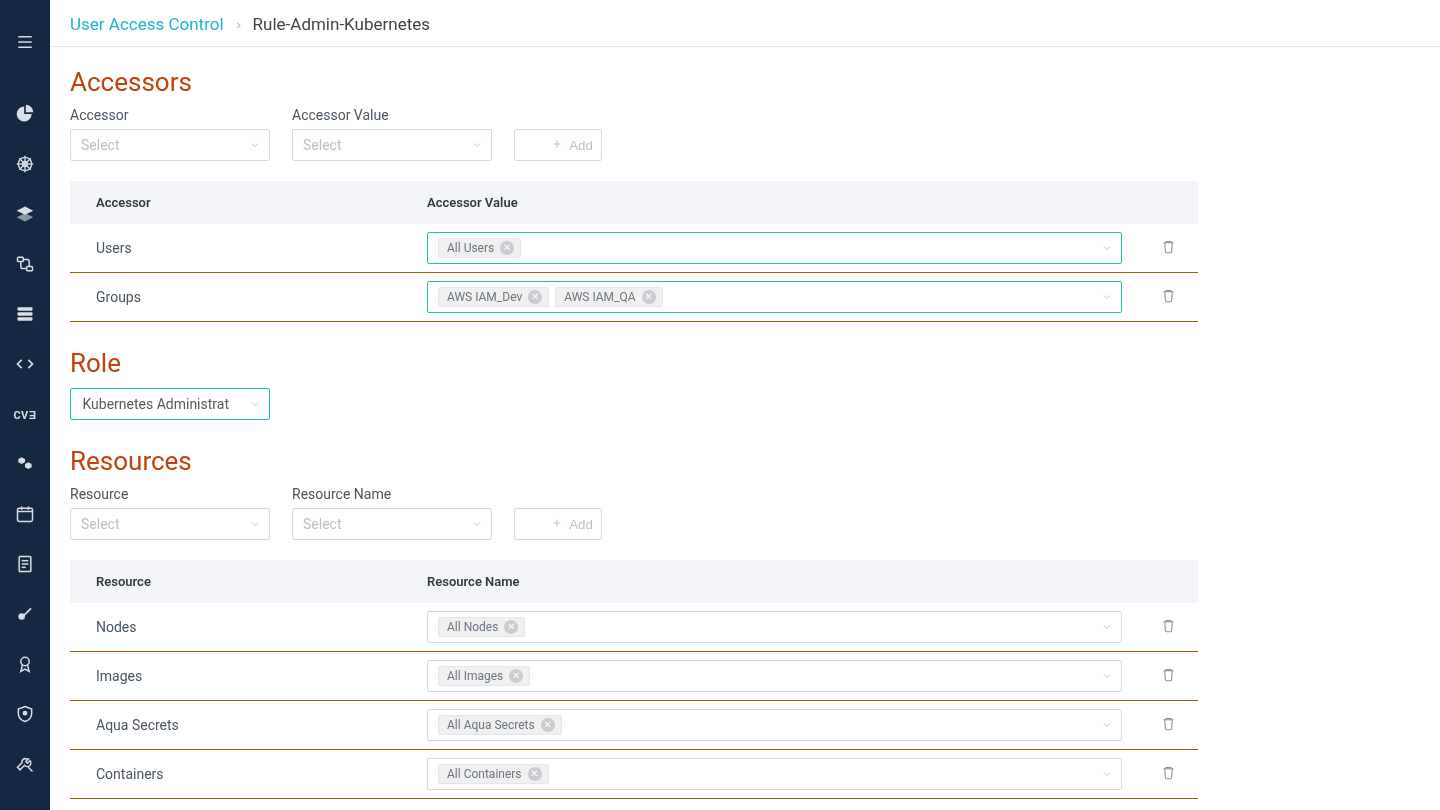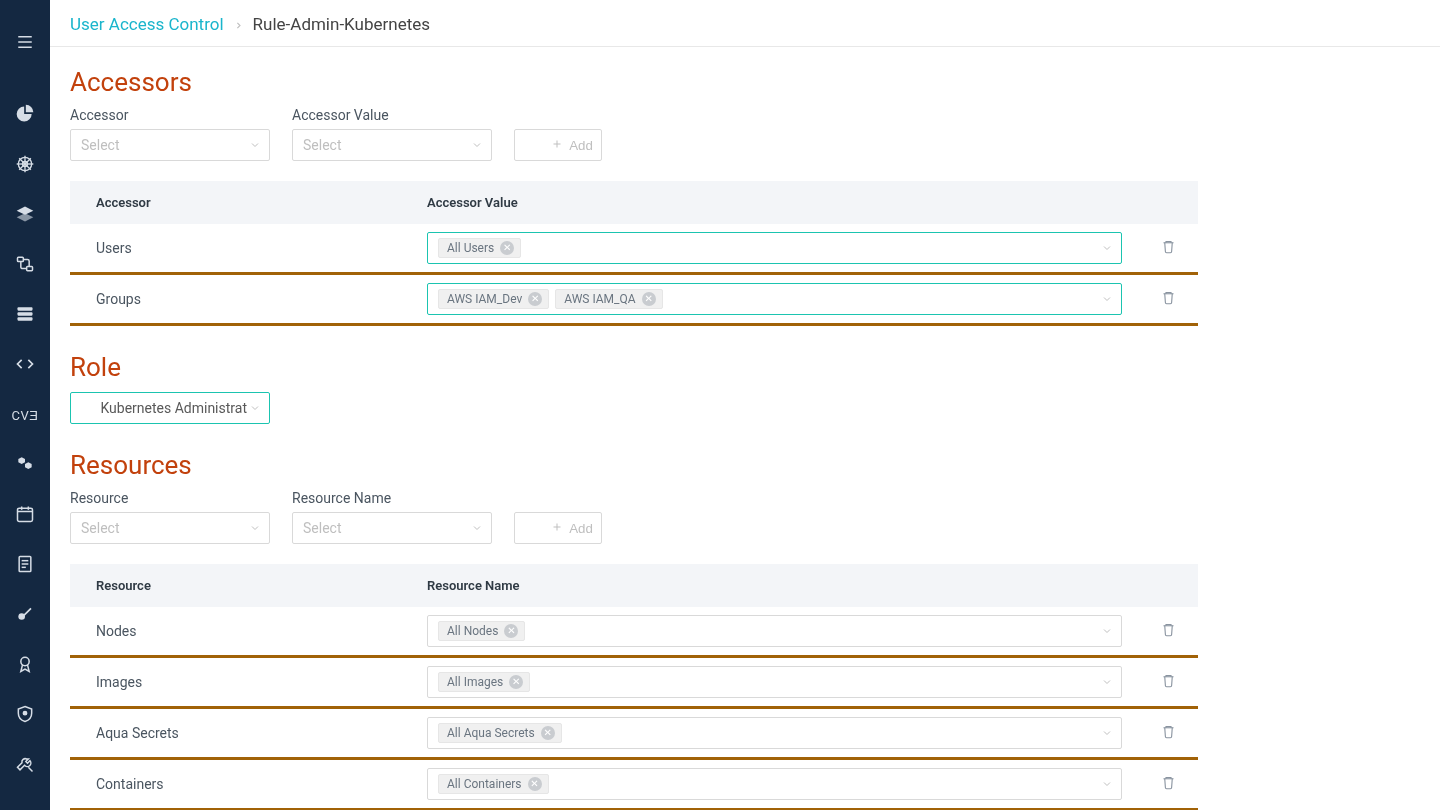--- a/index.html
+++ b/index.html
@@ -31,21 +31,21 @@
     height: 50px;
     display: flex;
     align-items: center;
     justify-content: center;
     color: #d6dde6;
     cursor: pointer;
   }
   .sidebar .nav-icon svg { width: 20px; height: 20px; }
   .sidebar .hamburger { margin-bottom: 22px; }
   .sidebar .hamburger svg { width: 22px; height: 18px; }
-  .sidebar .cve-text { font-size: 13px; font-weight: 400; color: #d6dde6; letter-spacing: 0.5px; }
+  .sidebar .cve-text { font-size: 11px; font-weight: 700; color: #d6dde6; letter-spacing: 0.5px; }
 
   
   .main {
     margin-left: 50px;
     height: 100%;
     overflow-y: auto;
   }
 
   .breadcrumb {
     display: flex;
@@ -75,21 +75,21 @@
 
   .select {
     position: relative;
     width: 200px;
     height: 32px;
     border: 1px solid #d9d9d9;
     border-radius: 2px;
     background: #fff;
     display: flex;
     align-items: center;
-    padding: 0 22px 0 10px;
+    padding: 0 40px 0 10px;
     color: #bfbfbf;
     cursor: pointer;
   }
   .select.teal { border-color: #1bc4b0; color: #595959; text-align: right; }
   .select .value { white-space: nowrap; overflow: hidden; text-overflow: ellipsis; width: 100%; }
   .select .chev {
     position: absolute;
     right: 8px;
     top: 50%;
     transform: translateY(-50%);
@@ -123,21 +123,21 @@
     text-align: left;
     background: #f3f5f8;
     font-weight: 600;
     font-size: 13px;
     color: #2f3a44;
     padding: 14px 12px;
   }
   .tbl thead th:first-child { padding-left: 26px; }
   .tbl tbody td {
     padding: 8px 12px;
-    border-bottom: 3px solid #a16207;
+    border-bottom: 1px solid #a16207;
     vertical-align: middle;
     font-size: 14px;
     color: #4a5560;
   }
   .tbl tbody td:first-child { padding-left: 26px; }
   .tbl .col-name { width: 345px; }
   .tbl .col-value { width: auto; }
   .tbl .col-act { width: 60px; text-align: center; }
 
   .tagselect {

